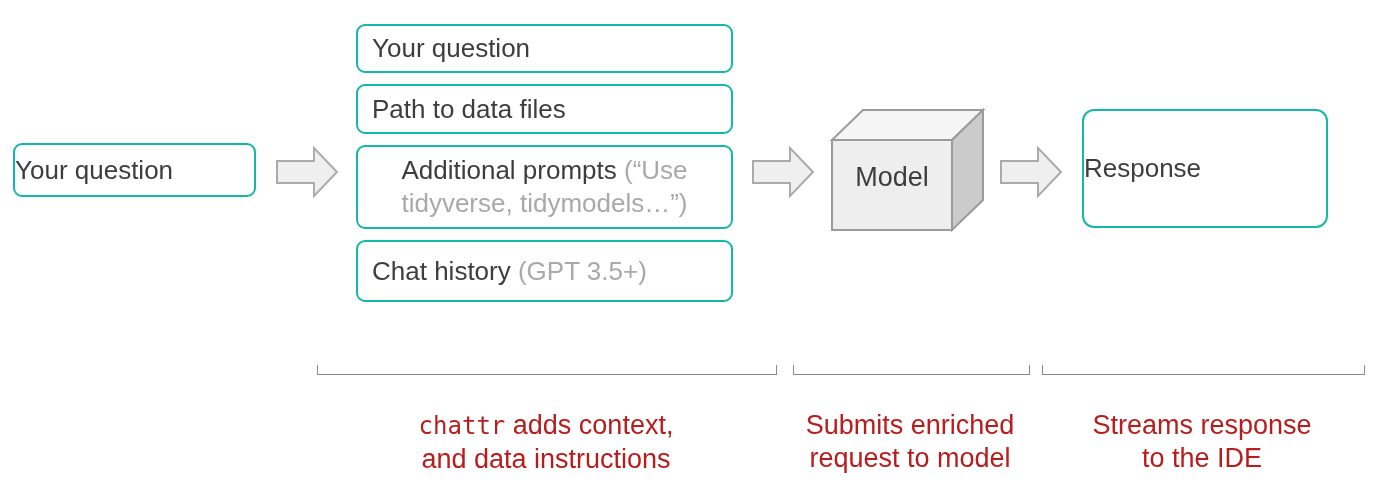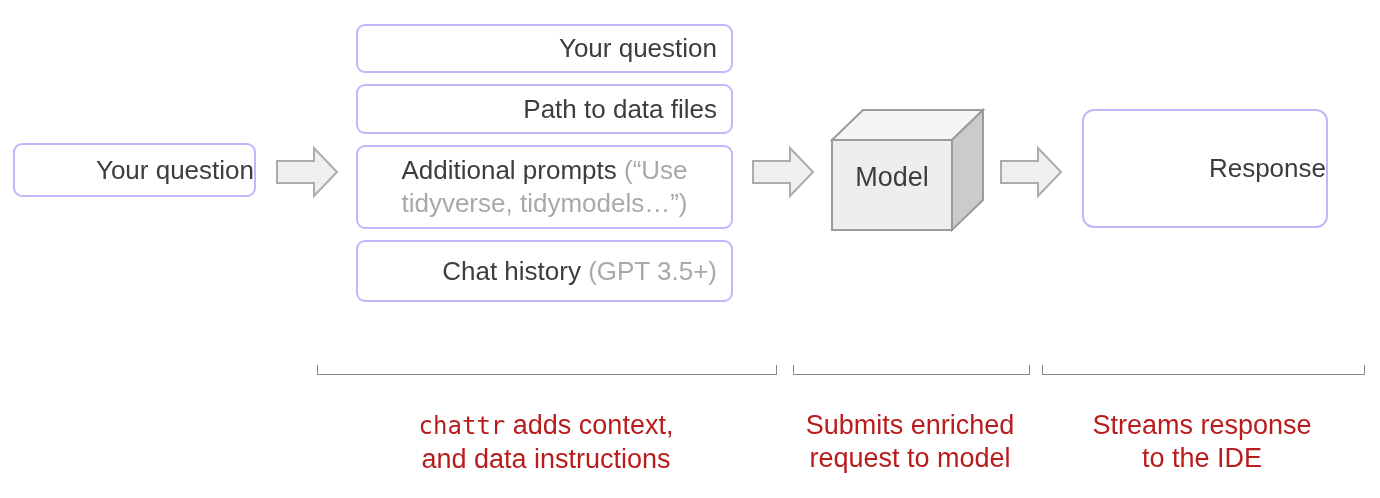--- a/index.html
+++ b/index.html
@@ -7,24 +7,24 @@
     position:relative;
     width:1380px;height:498px;
     background:#ffffff;
     font-family:"Liberation Sans", sans-serif;
     color:#3d3d3d;
     overflow:hidden;
   }
   .node{
     position:absolute;
     box-sizing:border-box;
-    border:2px solid #c4b5fd;
+    border:2px solid #14b8a6;
     border-radius:9px;
     background:#ffffff;
-    display:flex;align-items:center;justify-content:flex-end;
+    display:flex;align-items:center;justify-content:flex-start;
     font-size:26px;
     text-align:center;
     line-height:33px;
   }
   .muted{color:#a9a9a9;}
   .stack{
     position:absolute;left:356px;top:24px;width:377px;
     display:flex;flex-direction:column;gap:11px;
   }
   .stack .node{position:static;width:100%;padding:0 14px;}
@@ -90,21 +90,21 @@
     <polygon points="2,34 122,34 122,124 2,124" fill="#eeeeee" stroke="#9b9b9b" stroke-width="2"></polygon>
   </svg>
   <div class="cube-label">
     <span>Model</span>
   </div>
 
   <svg class="arrow" style="left:1000px;top:146px;" viewBox="0 0 63 52">
     <polygon points="1,15 38,15 38,2 61,26 38,50 38,37 1,37" fill="#efefef" stroke="#ababab" stroke-width="2"></polygon>
   </svg>
 
-  <div class="node" style="left:1082px;top:109px;width:246px;height:119px;border-radius:12px;padding-left:42px;">
+  <div class="node" style="left:1082px;top:109px;width:246px;height:119px;border-radius:12px;">
     <span>Response</span>
   </div>
 
   <div class="bracket" style="left:317px;width:458px;"></div>
   <div class="bracket" style="left:793px;width:235px;"></div>
   <div class="bracket" style="left:1042px;width:321px;"></div>
 
   <div class="caption" style="left:316px;width:460px;">
     <div><span class="code">chattr</span><span> adds context,</span></div>
     <div>and data instructions</div>

